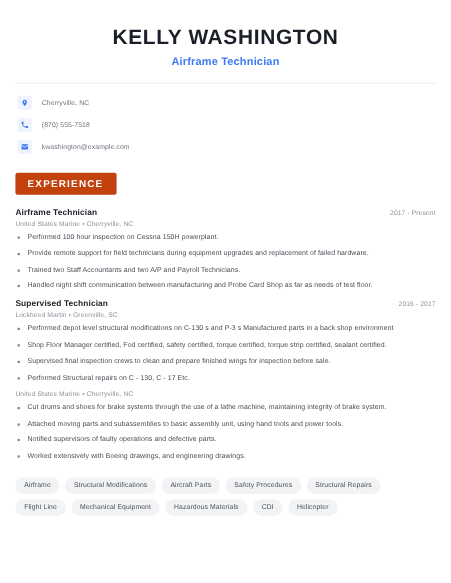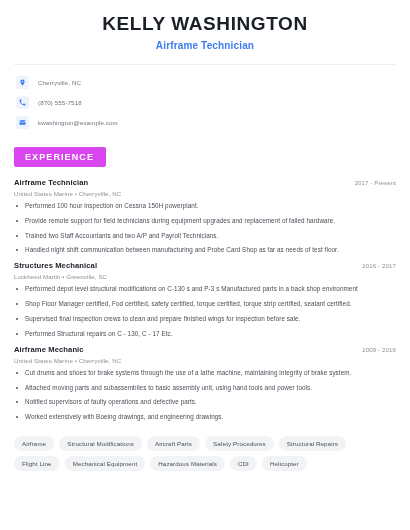--- a/index.html
+++ b/index.html
@@ -18,21 +18,21 @@
     width: 410px;
     height: 530px;
     box-sizing: border-box;
     padding: 0 14px;
     position: relative;
   }
 
   
   .header {
     text-align: center;
-    padding-top: 13px;
+    padding-top: 24px;
   }
   .full-name {
     font-size: 19px;
     font-weight: bold;
     letter-spacing: 0.6px;
     color: #1b1f27;
     line-height: 1.15;
   }
   .job-title {
     font-size: 10px;
@@ -73,21 +73,21 @@
     font-size: 6.2px;
     color: #6d737d;
     margin-left: 9px;
     letter-spacing: 0.1px;
   }
 
   
   .section { margin-top: 15px; }
   .section-badge {
     display: inline-block;
-    background: #d946ef;
+    background: #c2410c;
     color: #ffffff;
     font-size: 9px;
     font-weight: bold;
     letter-spacing: 1.1px;
     padding: 5px 12px 5px 11px;
     border-radius: 2px;
   }
 
   
   .jobs { margin-top: 11px; }
@@ -214,37 +214,33 @@
         <ul class="bullets">
           <li>Performed 100 hour inspection on Cessna 150H powerplant.</li>
           <li>Provide remote support for field technicians during equipment upgrades and replacement of failed hardware.</li>
           <li>Trained two Staff Accountants and two A/P and Payroll Technicians.</li>
           <li>Handled night shift communication between manufacturing and Probe Card Shop as far as needs of test floor.</li>
         </ul>
       </div>
 
       <div class="job">
         <div class="job-head">
-          <span class="job-role">Structures Mechanical</span>
+          <span class="job-role">Supervised Technician</span>
           <span class="job-dates">2016 - 2017</span>
         </div>
         <div class="job-meta">Lockheed Martin • Greenville, SC</div>
         <ul class="bullets">
           <li>Performed depot level structural modifications on C-130 s and P-3 s Manufactured parts in a back shop environment</li>
           <li>Shop Floor Manager certified, Fod certified, safety certified, torque certified, torque strip certified, sealant certified.</li>
           <li>Supervised final inspection crews to clean and prepare finished wings for inspection before sale.</li>
           <li>Performed Structural repairs on C - 130, C - 17 Etc.</li>
         </ul>
       </div>
 
       <div class="job">
-        <div class="job-head">
-          <span class="job-role">Airframe Mechanic</span>
-          <span class="job-dates">2009 - 2016</span>
-        </div>
         <div class="job-meta">United States Marine • Cherryville, NC</div>
         <ul class="bullets">
           <li>Cut drums and shoes for brake systems through the use of a lathe machine, maintaining integrity of brake system.</li>
           <li>Attached moving parts and subassemblies to basic assembly unit, using hand tools and power tools.</li>
           <li>Notified supervisors of faulty operations and defective parts.</li>
           <li>Worked extensively with Boeing drawings, and engineering drawings.</li>
         </ul>
       </div>
 
     </div>

